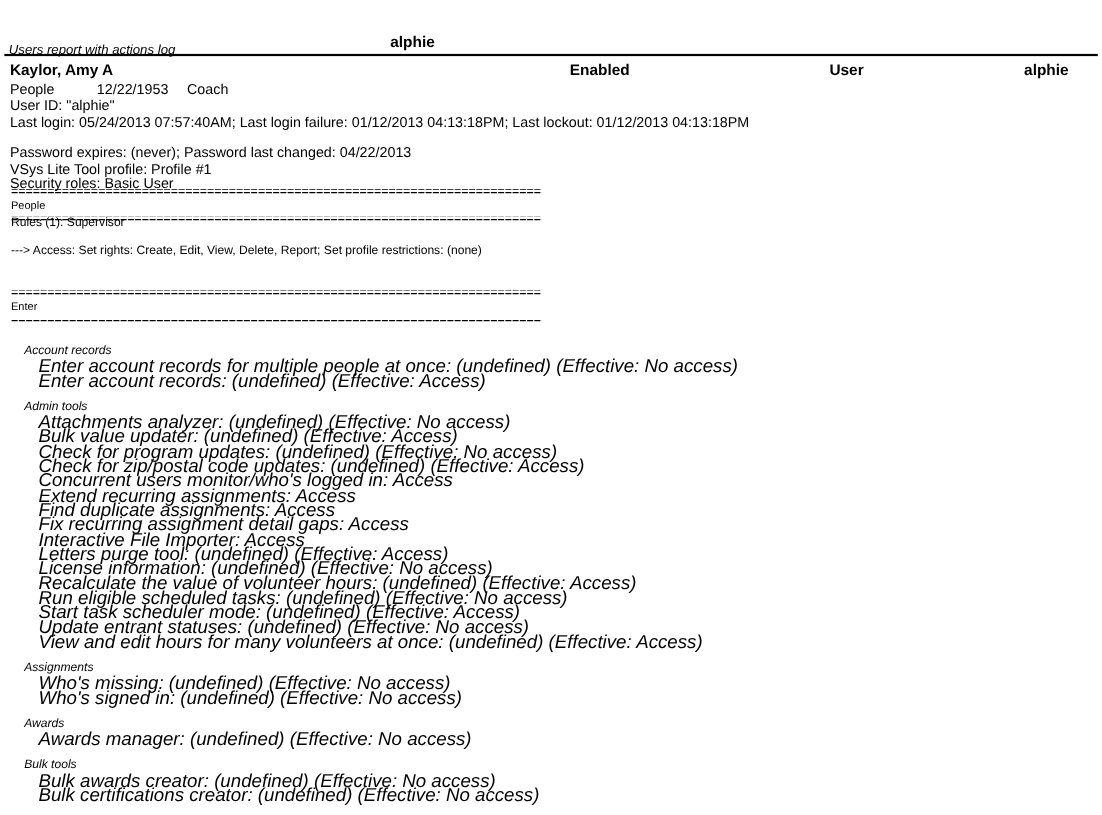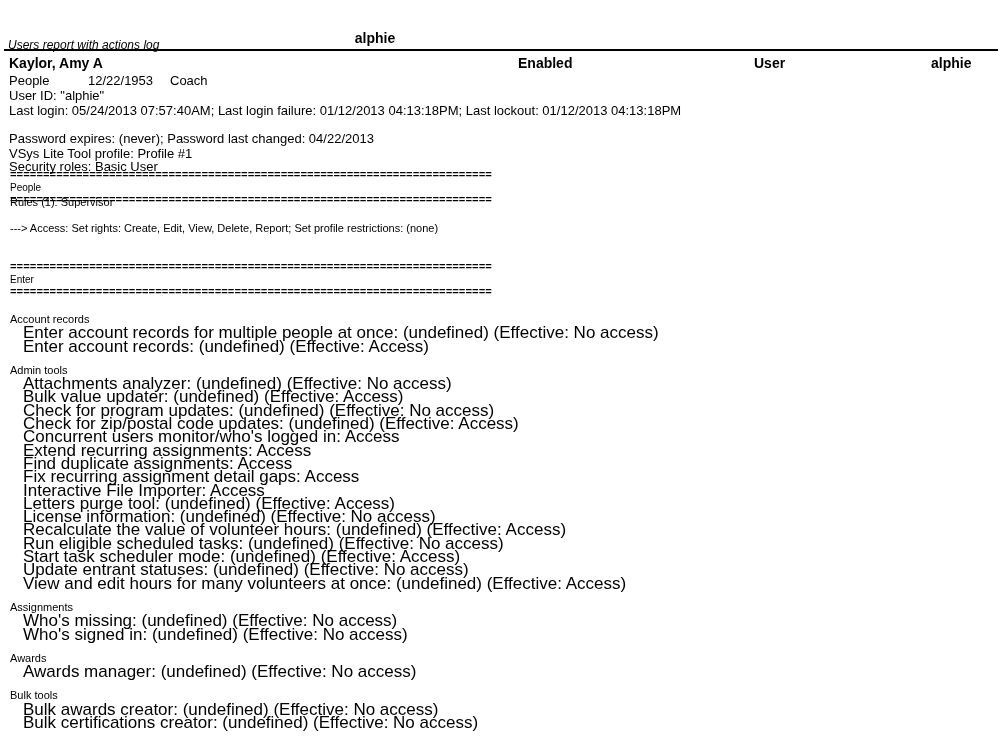--- a/index.html
+++ b/index.html
@@ -144,23 +144,24 @@
     font-size: 11px;
     line-height: 13px;
     white-space: nowrap;
   }
   .rules-1 { top: 196px; }
   .rules-2 { top: 222px; }
 
   
   .tools-area {
     position: absolute;
-    left: 0;
+    left: 12px;
     top: 313px;
     width: 943px;
+    font-style: italic;
   }
   .tool-group { margin: 0 0 11px 0; }
   .tool-group-name {
     margin: 0;
     padding: 0 0 0 10px;
     font-size: 11px;
     line-height: 13.3px;
     white-space: nowrap;
   }
   .tool-item {

